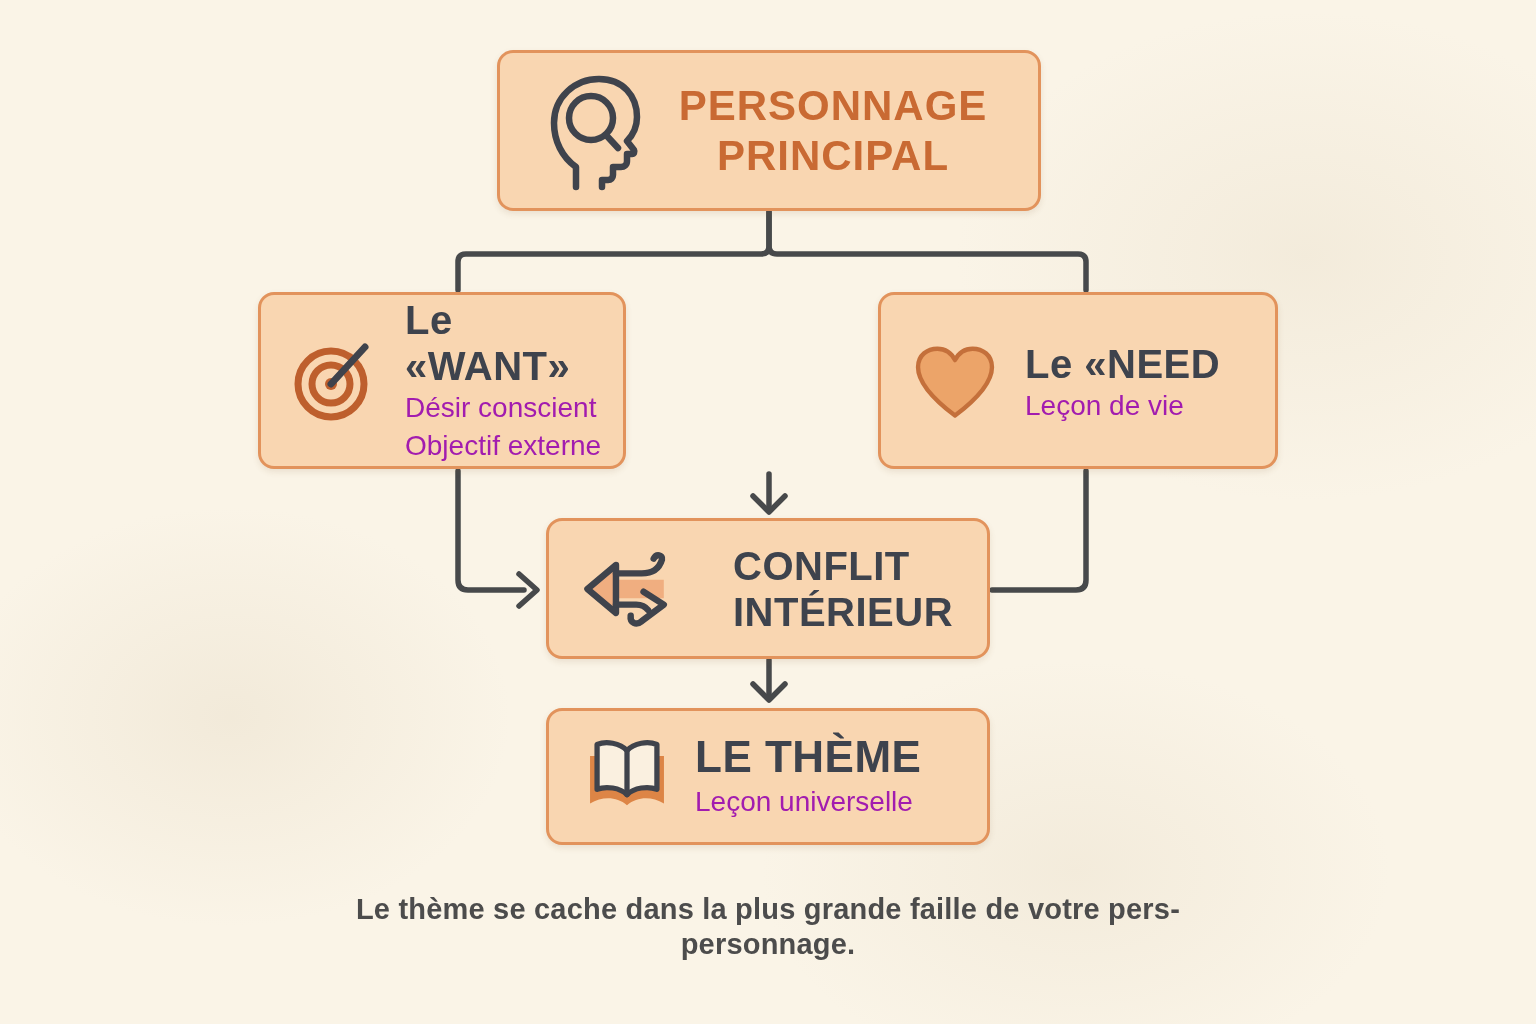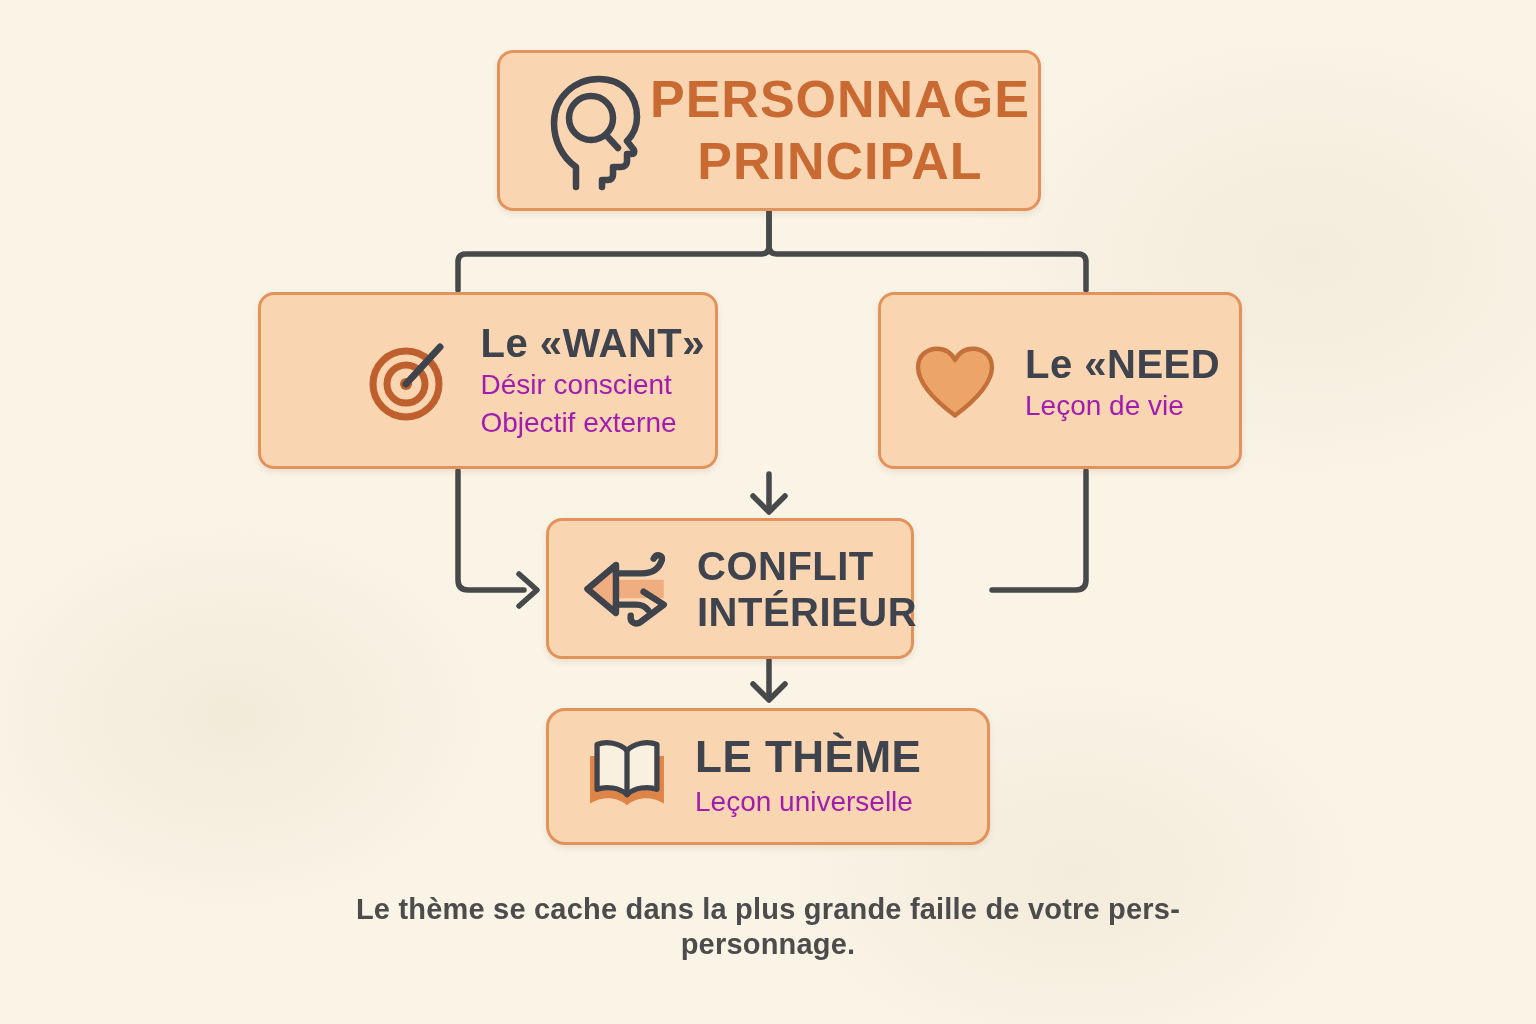--- a/index.html
+++ b/index.html
@@ -24,43 +24,43 @@
     border:3px solid #e2935c;
     border-radius:16px;
     box-shadow:0 3px 6px rgba(120,80,40,.12);
     display:flex;
     align-items:center;
     box-sizing:border-box;
   }
   .node .icon{flex:0 0 auto;display:flex;align-items:center;justify-content:center;}
   .node .txt{display:flex;flex-direction:column;justify-content:center;}
   .title-orange{
-    color:#c96a33;font-weight:800;font-size:52px;line-height:1.18;
+    color:#c96a33;font-weight:800;font-size:42px;line-height:1.18;
     letter-spacing:1px;text-align:center;
   }
   .title-dark{
     color:#3e434d;font-weight:800;font-size:40px;line-height:1.15;letter-spacing:.5px;
   }
   .sub{
     color:#a21caf;font-weight:400;font-size:28px;line-height:1.35;
   }
   #connectors{position:absolute;left:0;top:0;pointer-events:none;}
 
   #node-main{left:497px;top:50px;width:544px;height:161px;padding:0 22px;}
   #node-main .icon{width:112px;height:128px;margin-left:16px;}
   #node-main .txt{flex:1;align-items:center;}
 
-  #node-want{left:258px;top:292px;width:460px;height:177px;padding:0 10px 0 30px;justify-content:flex-end;}
-  #node-need{left:878px;top:292px;width:364px;height:177px;padding:4px 10px 0 30px;}
+  #node-want{left:258px;top:292px;width:368px;height:177px;padding:0 10px 0 30px;}
+  #node-need{left:878px;top:292px;width:400px;height:177px;padding:4px 10px 0 30px;}
   #node-want .icon,#node-need .icon{width:88px;height:88px;margin-right:26px;}
 
-  #node-conflict{left:546px;top:518px;width:368px;height:141px;padding:0 10px 0 32px;}
+  #node-conflict{left:546px;top:518px;width:444px;height:141px;padding:0 10px 0 32px;gap:36px;}
   #node-conflict .icon{width:92px;height:84px;margin-right:24px;}
 
-  #node-theme{left:546px;top:708px;width:444px;height:137px;padding:0 10px 0 34px;border-radius:19px;}
+  #node-theme{left:546px;top:708px;width:444px;height:137px;padding:0 10px 0 34px;}
   #node-theme .icon{width:88px;height:86px;margin-right:24px;}
   #node-theme .title-dark{font-size:44px;}
 
   .caption{
     position:absolute;left:0;top:892px;width:1536px;
     text-align:center;color:#4c4c4c;font-weight:600;
     font-size:29px;line-height:1.22;letter-spacing:.2px;
   }
 </style>
 </head>

